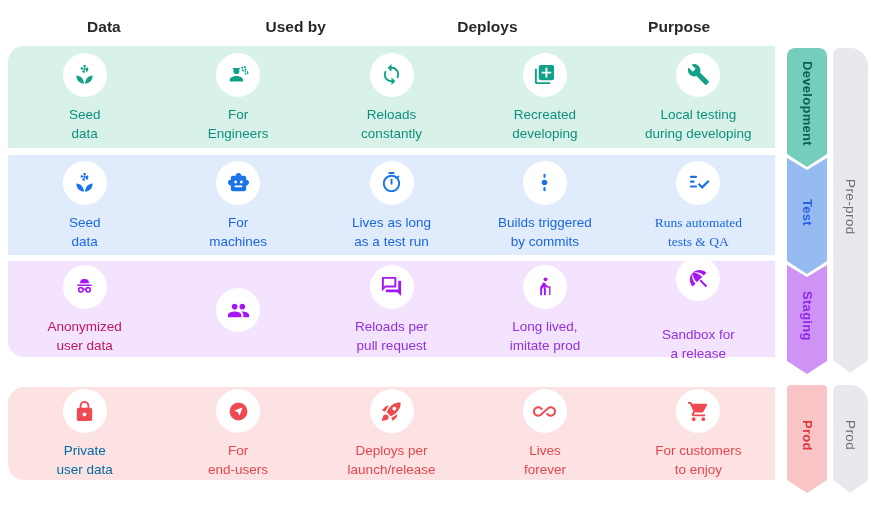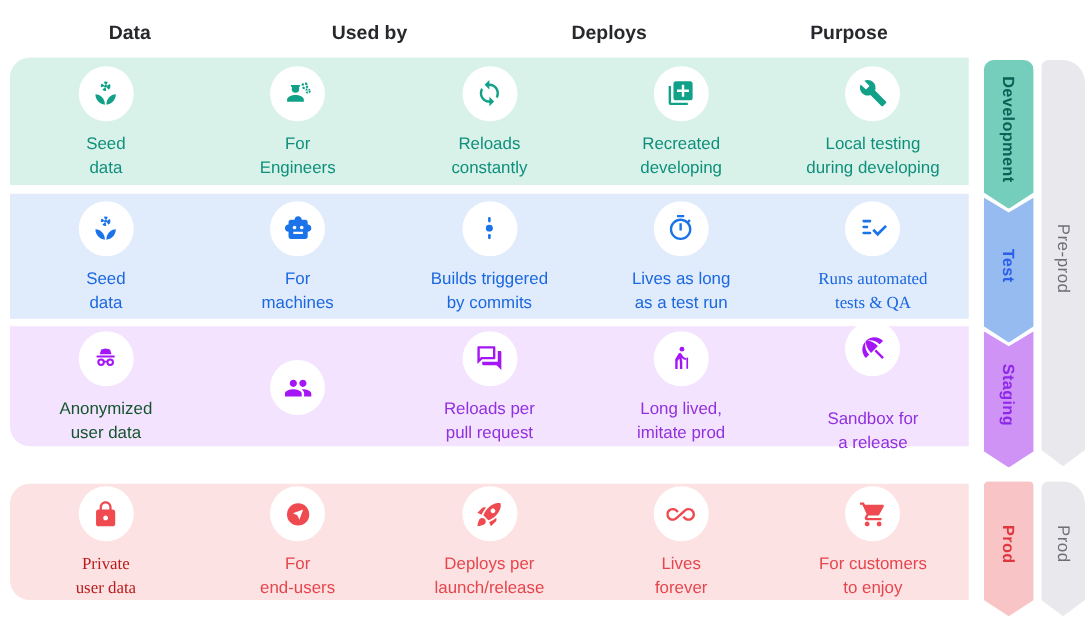--- a/index.html
+++ b/index.html
@@ -156,39 +156,39 @@
               </svg>
             </span>
           </span>
           <div class="cell-label" style="color: rgb(26, 103, 223);">For
 machines</div>
         </div>
         <div class="cell">
           <span class="icon-circle" style="color: rgb(26, 115, 232);">
             <span>
               <svg viewBox="0 0 24 24" width="23" height="23" fill="currentColor" aria-hidden="true">
+                <path d="M15 1H9v2h6V1zm-4 13h2V8h-2v6zm8.03-6.61l1.42-1.42c-.43-.51-.9-.99-1.41-1.41l-1.42 1.42C16.07 4.74 14.12 4 12 4c-4.97 0-9 4.03-9 9s4.02 9 9 9 9-4.03 9-9c0-2.12-.74-4.07-1.97-5.61zM12 20c-3.87 0-7-3.13-7-7s3.13-7 7-7 7 3.13 7 7-3.13 7-7 7z"></path>
+              </svg>
+            </span>
+          </span>
+          <div class="cell-label" style="color: rgb(26, 103, 223);">Lives as long
+as a test run</div>
+        </div>
+        <div class="cell">
+          <span class="icon-circle" style="color: rgb(26, 115, 232);">
+            <span>
+              <svg viewBox="0 0 24 24" width="23" height="23" fill="currentColor" aria-hidden="true">
                 <circle cx="12" cy="12" r="2.9"></circle>
                 <rect x="10.9" y="2.8" width="2.2" height="4.4" rx="1.1"></rect>
                 <rect x="10.9" y="16.8" width="2.2" height="4.4" rx="1.1"></rect>
               </svg>
             </span>
           </span>
           <div class="cell-label" style="color: rgb(26, 103, 223);">Builds triggered
 by commits</div>
-        </div>
-        <div class="cell">
-          <span class="icon-circle" style="color: rgb(26, 115, 232);">
-            <span>
-              <svg viewBox="0 0 24 24" width="23" height="23" fill="currentColor" aria-hidden="true">
-                <path d="M15 1H9v2h6V1zm-4 13h2V8h-2v6zm8.03-6.61l1.42-1.42c-.43-.51-.9-.99-1.41-1.41l-1.42 1.42C16.07 4.74 14.12 4 12 4c-4.97 0-9 4.03-9 9s4.02 9 9 9 9-4.03 9-9c0-2.12-.74-4.07-1.97-5.61zM12 20c-3.87 0-7-3.13-7-7s3.13-7 7-7 7 3.13 7 7-3.13 7-7 7z"></path>
-              </svg>
-            </span>
-          </span>
-          <div class="cell-label" style="color: rgb(26, 103, 223);">Lives as long
-as a test run</div>
         </div>
         <div class="cell">
           <span class="icon-circle" style="color: rgb(26, 115, 232);">
             <span>
               <svg viewBox="0 0 24 24" width="23" height="23" fill="currentColor" aria-hidden="true">
                 <rect x="3" y="5" width="7.5" height="2.2" rx="1.1"></rect>
                 <rect x="3" y="10" width="5" height="2.2" rx="1.1"></rect>
                 <rect x="3" y="15" width="7.5" height="2.2" rx="1.1"></rect>
                 <path d="M22 9.3l-6.2 6.2-2.9-2.9-1.6 1.6 4.5 4.5 7.8-7.8z"></path>
               </svg>
@@ -204,21 +204,21 @@
             <span>
               <svg viewBox="0 0 24 24" width="23" height="23" fill="currentColor" aria-hidden="true">
                 <path d="M12 3.9l-3.7 1-1.2 3.8h9.8l-1.2-3.8z"></path>
                 <rect x="4.3" y="9.8" width="15.4" height="1.7" rx=".85"></rect>
                 <circle cx="8.2" cy="15.5" r="2.3" fill="none" stroke="currentColor" stroke-width="1.7"></circle>
                 <circle cx="15.8" cy="15.5" r="2.3" fill="none" stroke="currentColor" stroke-width="1.7"></circle>
                 <rect x="10.6" y="14.2" width="2.8" height="1.4"></rect>
               </svg>
             </span>
           </span>
-          <div class="cell-label" style="color: #14532d;">Anonymized
+          <div class="cell-label" style="color: #be185d;">Anonymized
 user data</div>
         </div>
         <div class="cell">
           <span class="icon-circle" style="color: rgb(164, 22, 245);">
             <span>
               <svg viewBox="0 0 24 24" width="23" height="23" fill="currentColor" aria-hidden="true">
                 <path d="M16 11c1.66 0 2.99-1.34 2.99-3S17.66 5 16 5c-1.66 0-3 1.34-3 3s1.34 3 3 3zm-8 0c1.66 0 2.99-1.34 2.99-3S9.66 5 8 5C6.34 5 5 6.34 5 8s1.34 3 3 3zm0 2c-2.33 0-7 1.17-7 3.5V19h14v-2.5c0-2.33-4.67-3.5-7-3.5zm8 0c-.29 0-.62.02-.97.05 1.16.84 1.97 1.97 1.97 3.45V19h6v-2.5c0-2.33-4.67-3.5-7-3.5z"></path>
               </svg>
             </span>
           </span>
@@ -261,21 +261,21 @@
       </div>
       <div class="band" style="background: rgb(253, 226, 227);">
         <div class="cell">
           <span class="icon-circle" style="color: rgb(239, 74, 80);">
             <span>
               <svg viewBox="0 0 24 24" width="23" height="23" fill="currentColor" aria-hidden="true">
                 <path d="M18 8h-1V6c0-2.76-2.24-5-5-5S7 3.24 7 6v2H6c-1.1 0-2 .9-2 2v10c0 1.1.9 2 2 2h12c1.1 0 2-.9 2-2V10c0-1.1-.9-2-2-2zm-6 9c-1.1 0-2-.9-2-2s.9-2 2-2 2 .9 2 2-.9 2-2 2zm3.1-9H8.9V6c0-1.71 1.39-3.1 3.1-3.1 1.71 0 3.1 1.39 3.1 3.1v2z"></path>
               </svg>
             </span>
           </span>
-          <div class="cell-label" style="color: #b91c1c; font-family: Liberation Serif, serif;">Private
+          <div class="cell-label" style="color: #0369a1;">Private
 user data</div>
         </div>
         <div class="cell">
           <span class="icon-circle" style="color: rgb(239, 74, 80);">
             <span>
               <svg viewBox="0 0 24 24" width="23" height="23" fill="currentColor" aria-hidden="true">
                 <circle cx="12" cy="12" r="9.3"></circle>
                 <path fill="#fff" d="M16.2 7.9l-8.6 3.1 3.7 1.8 1.8 3.7z"></path>
               </svg>
             </span>

